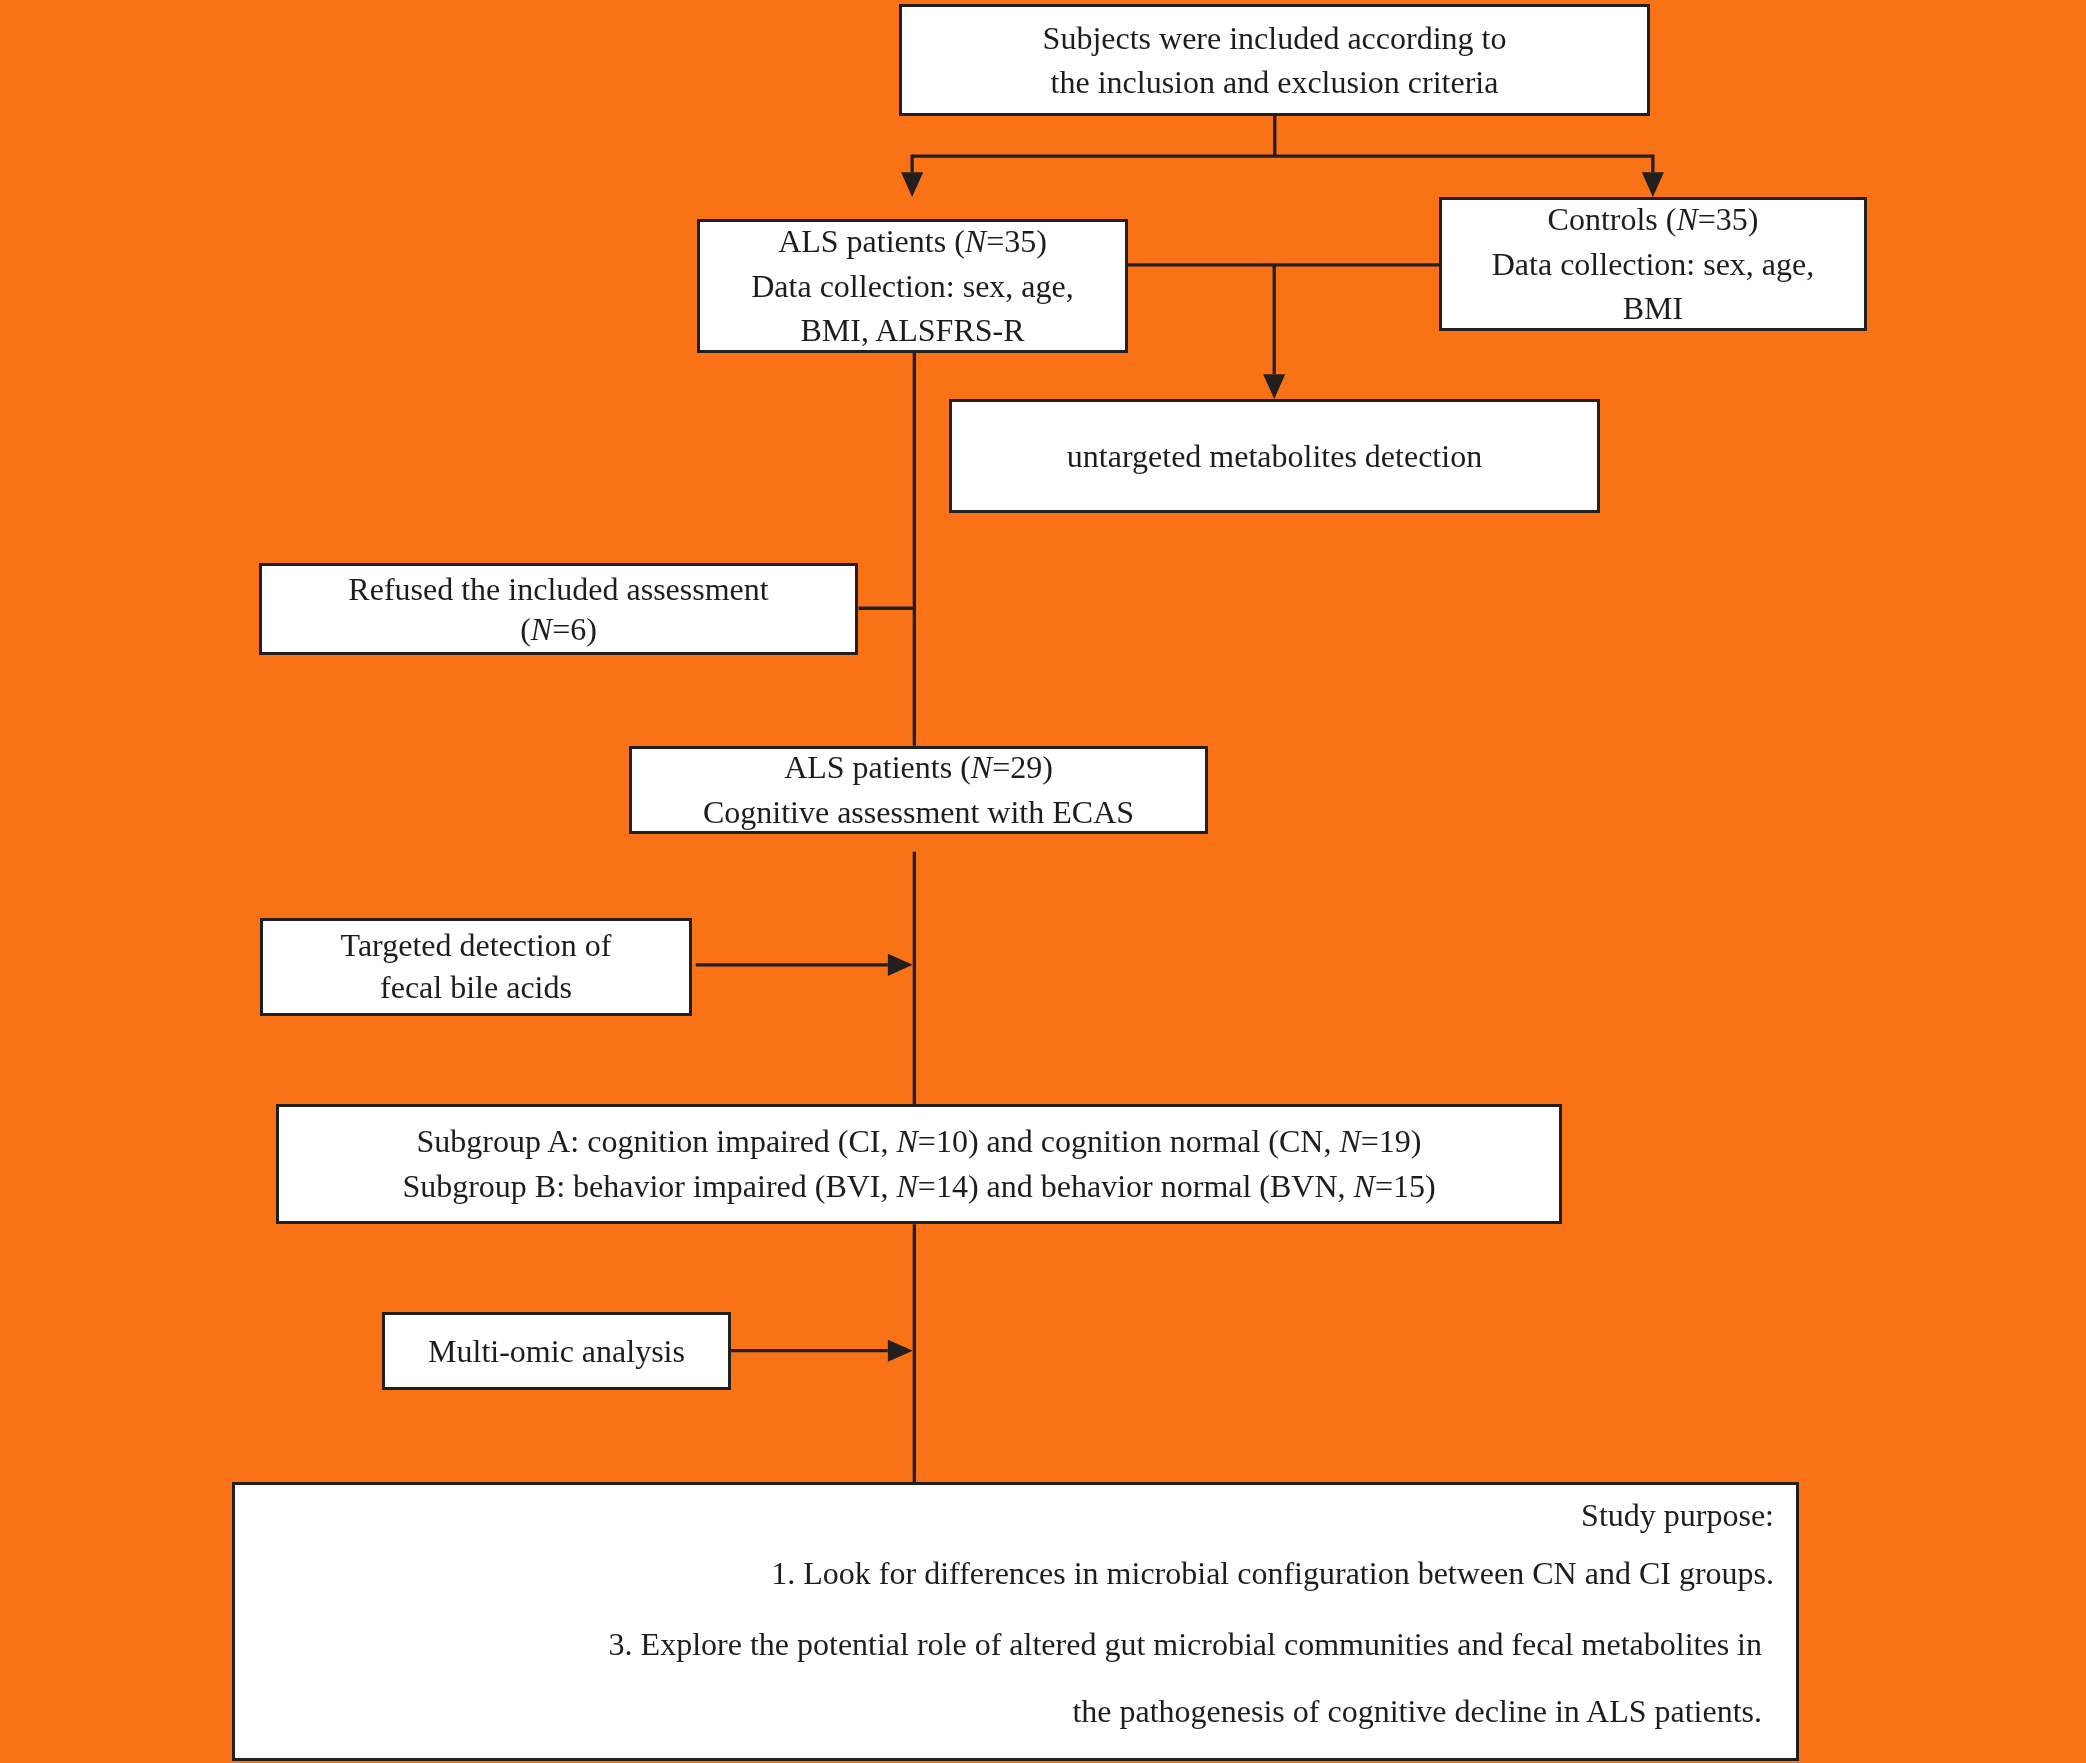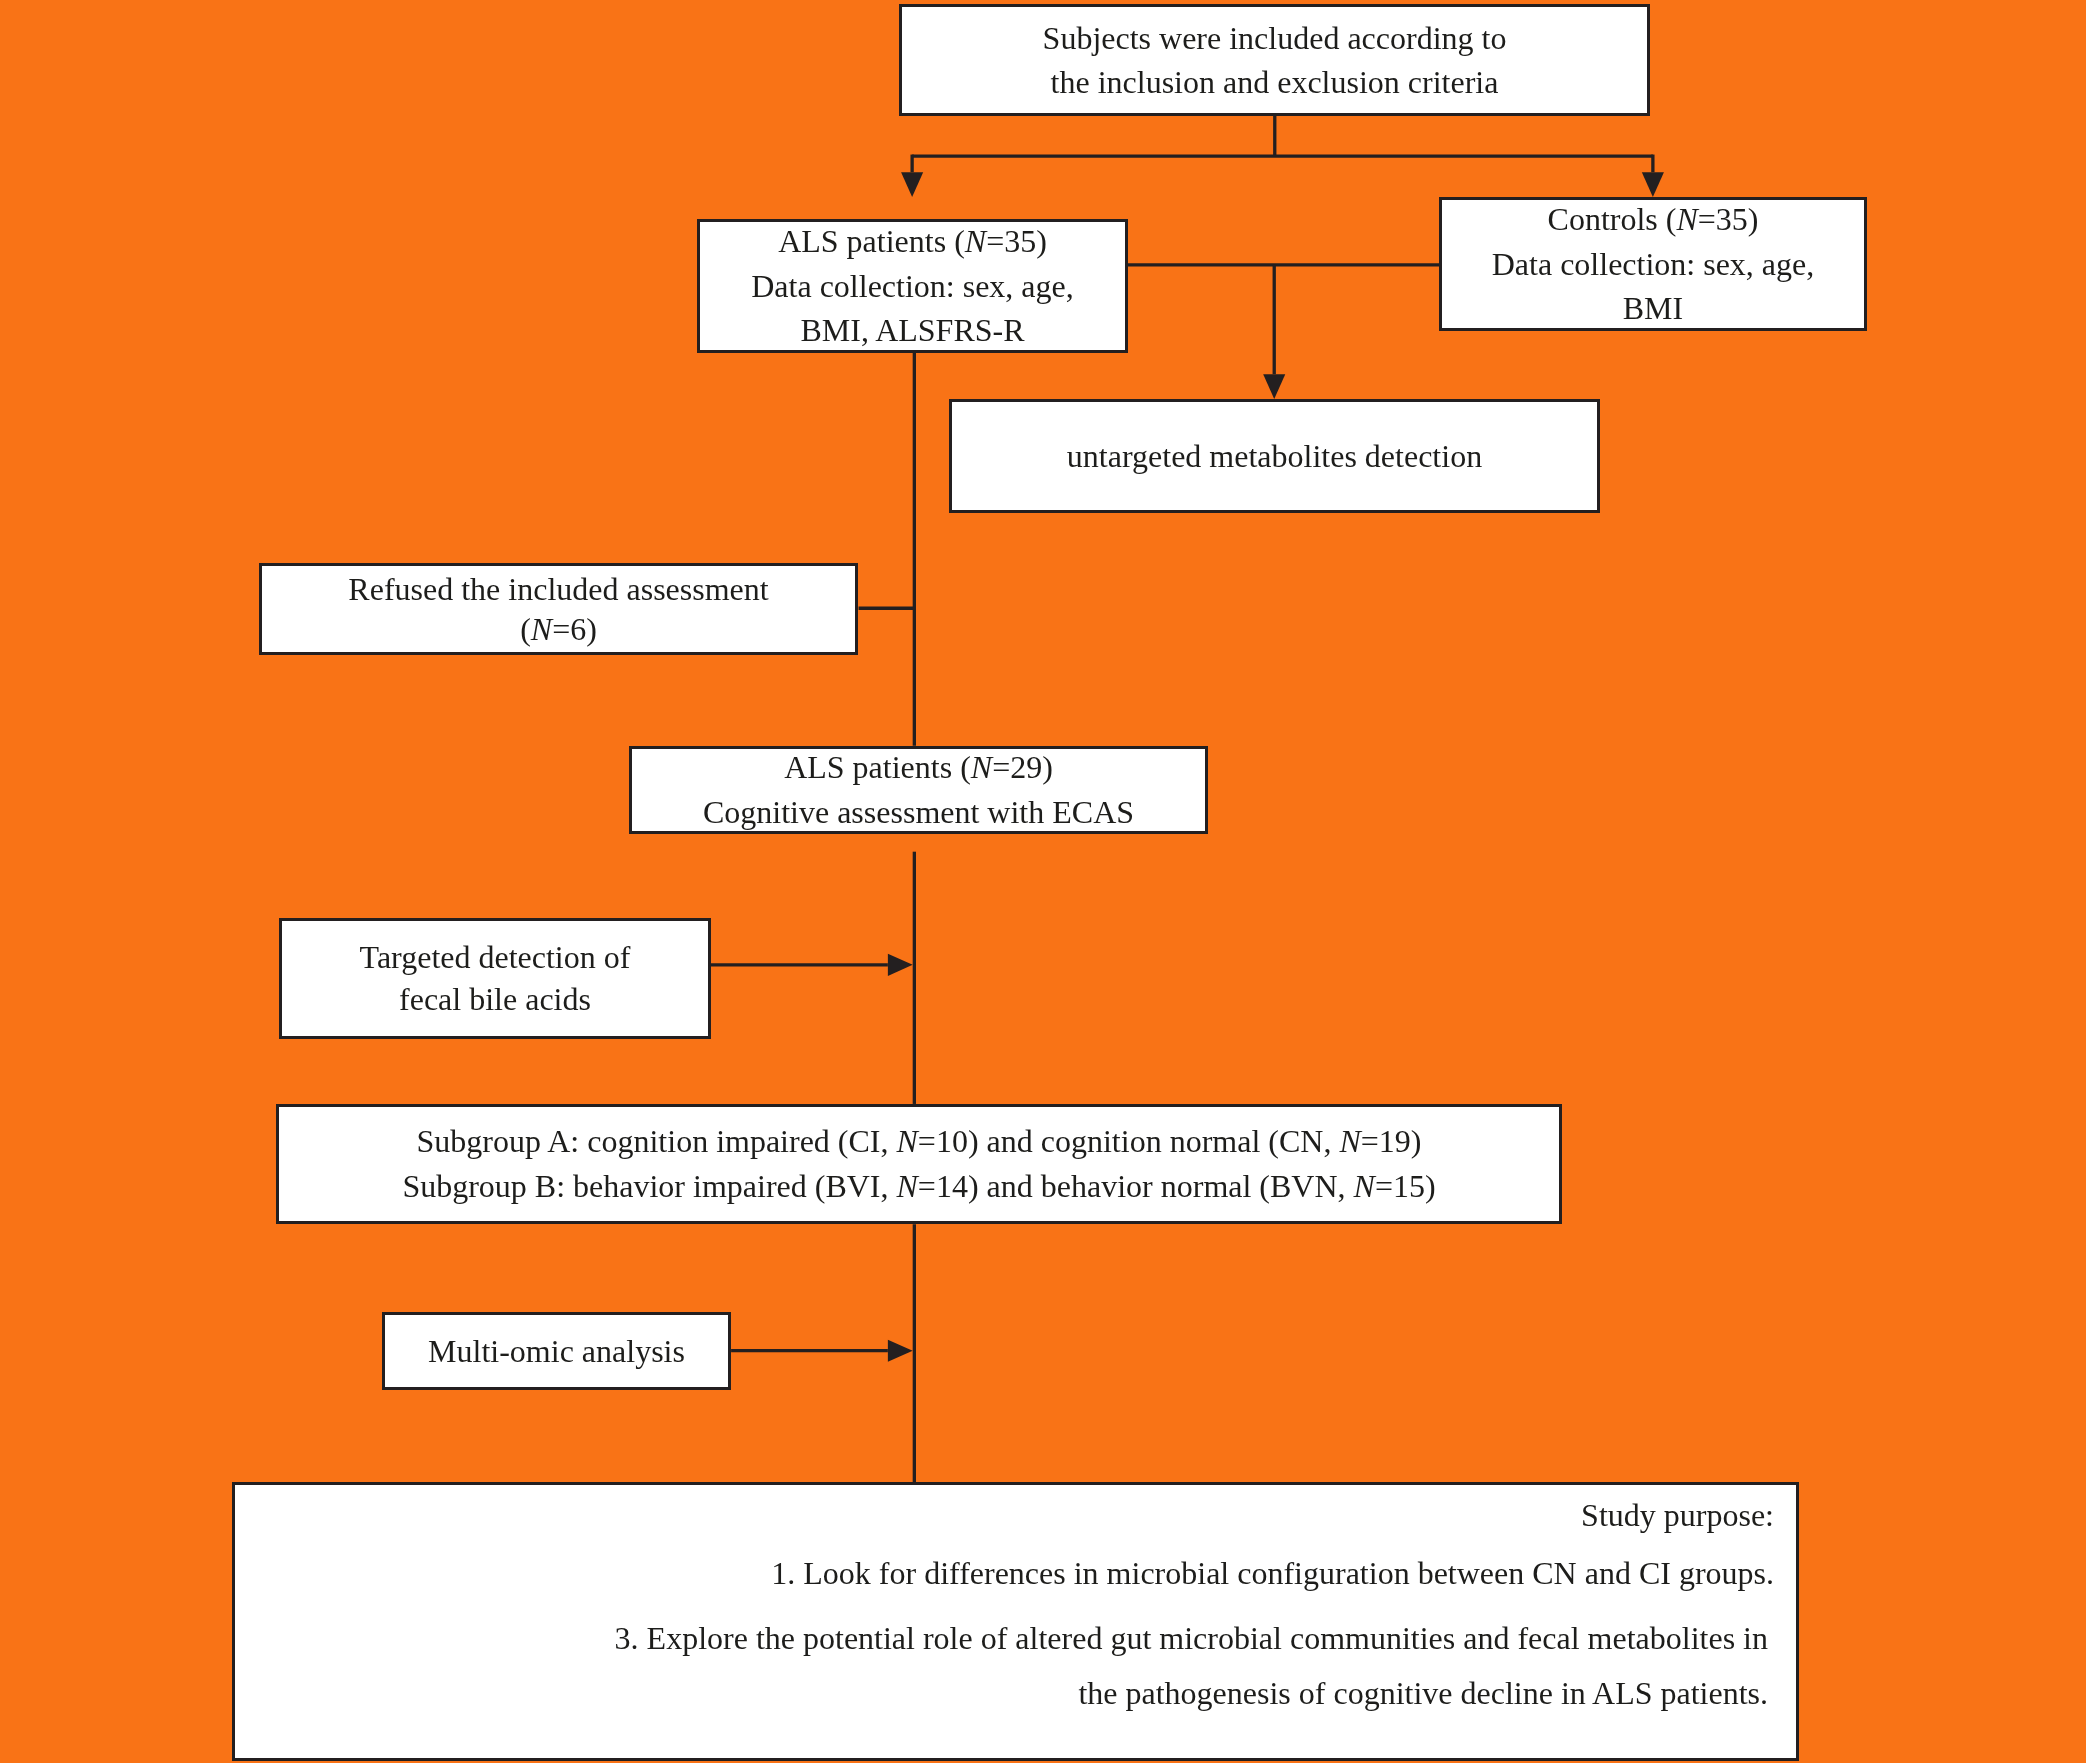--- a/index.html
+++ b/index.html
@@ -19,21 +19,21 @@
     text-align:center;
     font-size:32px;line-height:1.4;
     box-sizing:border-box;
   }
   .box .ln{white-space:nowrap;}
   .box.purpose{
     justify-content:flex-start;align-items:flex-end;text-align:left;
     padding:8.8px 22px 5.5px 32px;line-height:1.35;
   }
   .box.purpose .ln{margin:0 0 15.5px 0;white-space:nowrap;}
-  .box.purpose .ln.cont{margin:6px;}
+  .box.purpose .ln.cont{margin:12px;}
   i{font-style:italic;}
 </style>
 </head>
 <body>
 
 <div id="canvas">
 
   <svg id="connectors" viewBox="0 0 3780 3194" xmlns="http://www.w3.org/2000/svg">
     <g stroke="#231f20" stroke-width="6" fill="#231f20">
 
@@ -92,21 +92,21 @@
   <div class="box" style="left:259px;top:563px;width:599px;height:92px;line-height:1.25;">
     <div class="ln">Refused the included assessment</div>
     <div class="ln">(<i>N</i>=6)</div>
   </div>
 
   <div class="box" style="left:629px;top:746px;width:579px;height:88px;">
     <div class="ln">ALS patients (<i>N</i>=29)</div>
     <div class="ln">Cognitive assessment with ECAS</div>
   </div>
 
-  <div class="box" style="left:279px;top:918px;width:432px;height:121px;line-height:1.3;">
+  <div class="box" style="left:260px;top:918px;width:432px;height:98px;line-height:1.3;">
     <div class="ln">Targeted detection of</div>
     <div class="ln">fecal bile acids</div>
   </div>
 
   <div class="box" style="left:276px;top:1104px;width:1286px;height:120px;">
     <div class="ln">Subgroup A: cognition impaired (CI, <i>N</i>=10) and cognition normal (CN, <i>N</i>=19)</div>
     <div class="ln">Subgroup B: behavior impaired (BVI, <i>N</i>=14) and behavior normal (BVN, <i>N</i>=15)</div>
   </div>
 
   <div class="box" style="left:382px;top:1312px;width:349px;height:78px;">

